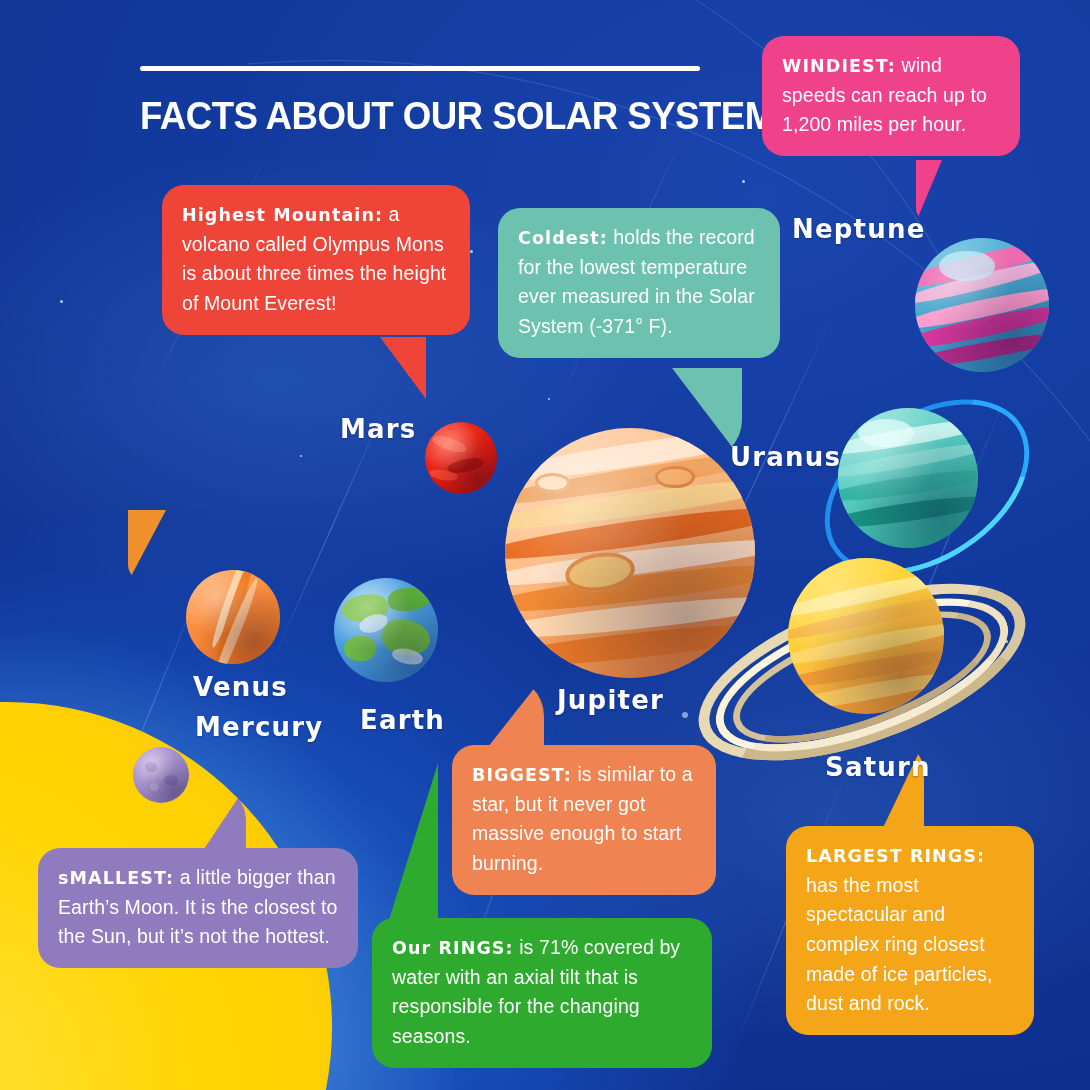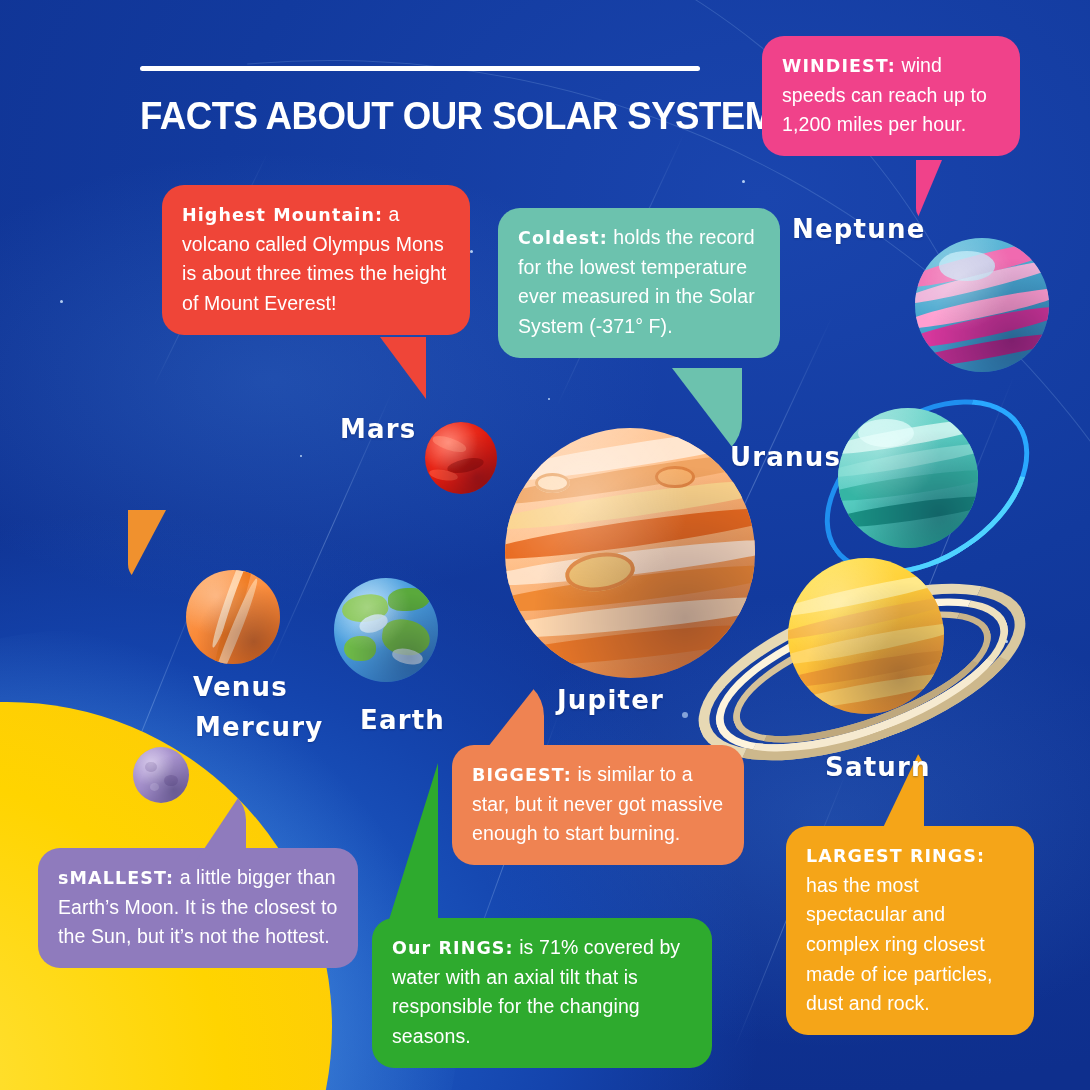--- a/index.html
+++ b/index.html
@@ -250,21 +250,21 @@
   </div>
   <div class="tail" style="left:380px; top:337px; border-left:0 solid transparent; border-right:46px solid #ef4538; border-bottom:62px solid transparent;"></div>
 
   <div class="bubble" style="left:498px; top:208px; width:282px; background:#6cc2ae;">
     <span class="lead">Coldest:</span><span class="body"> holds the record for the lowest temperature ever measured in the Solar System (-371° F).</span>
   </div>
   <div class="tail" style="left:672px; top:368px; border-left:0 solid transparent; border-right:70px solid #6cc2ae; border-bottom:92px solid transparent; border-radius:0 0 40px 0;"></div>
 
   <div class="tail" style="left:128px; top:510px; border-left:38px solid #f0912e; border-right:0 solid transparent; border-bottom:72px solid transparent; border-radius:0 0 0 18px;"></div>
 
-  <div class="bubble" style="left:452px; top:745px; width:292px; background:#ef8352;">
+  <div class="bubble" style="left:452px; top:745px; width:264px; background:#ef8352;">
     <span class="lead">BIGGEST:</span><span class="body"> is similar to a star, but it never got massive enough to start burning.</span>
   </div>
   <div class="tail" style="left:484px; top:676px; border-left:0 solid transparent; border-right:60px solid #ef8352; border-top:76px solid transparent; border-radius:0 40px 0 0;"></div>
 
   <div class="bubble" style="left:786px; top:826px; width:248px; background:#f5a518;">
     <span class="lead">LARGEST RINGS:</span><span class="body"> has the most spectacular and complex ring closest made of ice particles, dust and rock.</span>
   </div>
   <div class="tail" style="left:880px; top:742px; border-left:0 solid transparent; border-right:44px solid #f5a518; border-top:92px solid transparent; border-radius:0 30px 0 0;"></div>
 
   <div class="bubble" style="left:38px; top:848px; width:320px; background:#8f7bbd;">

